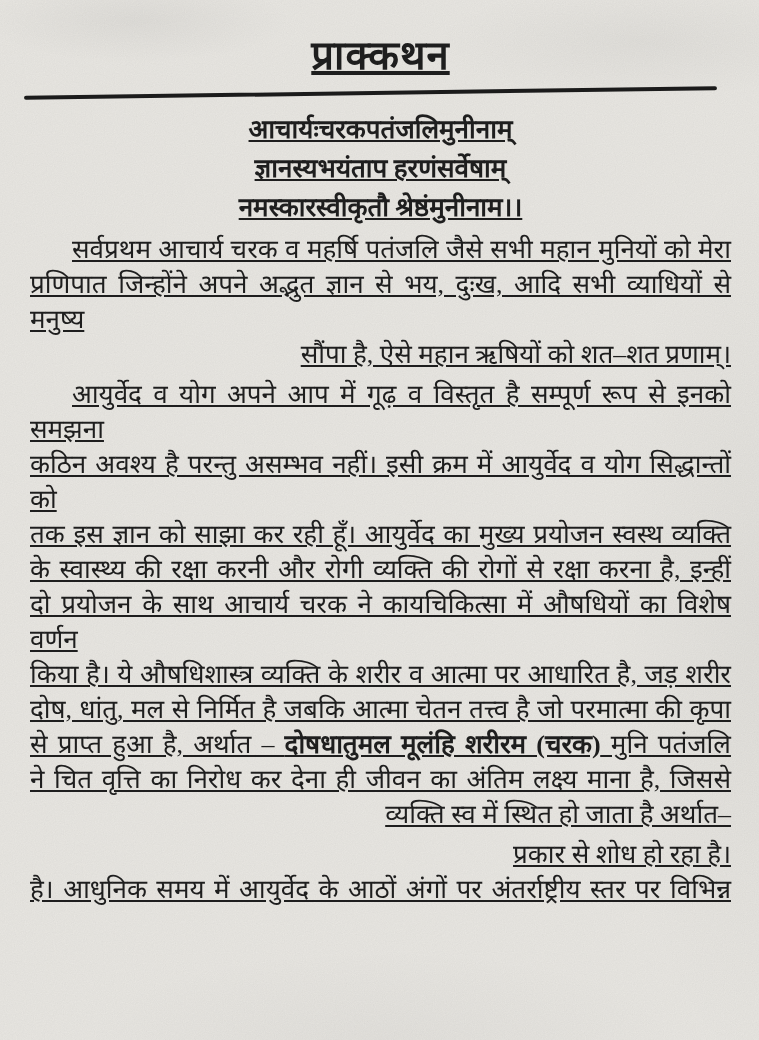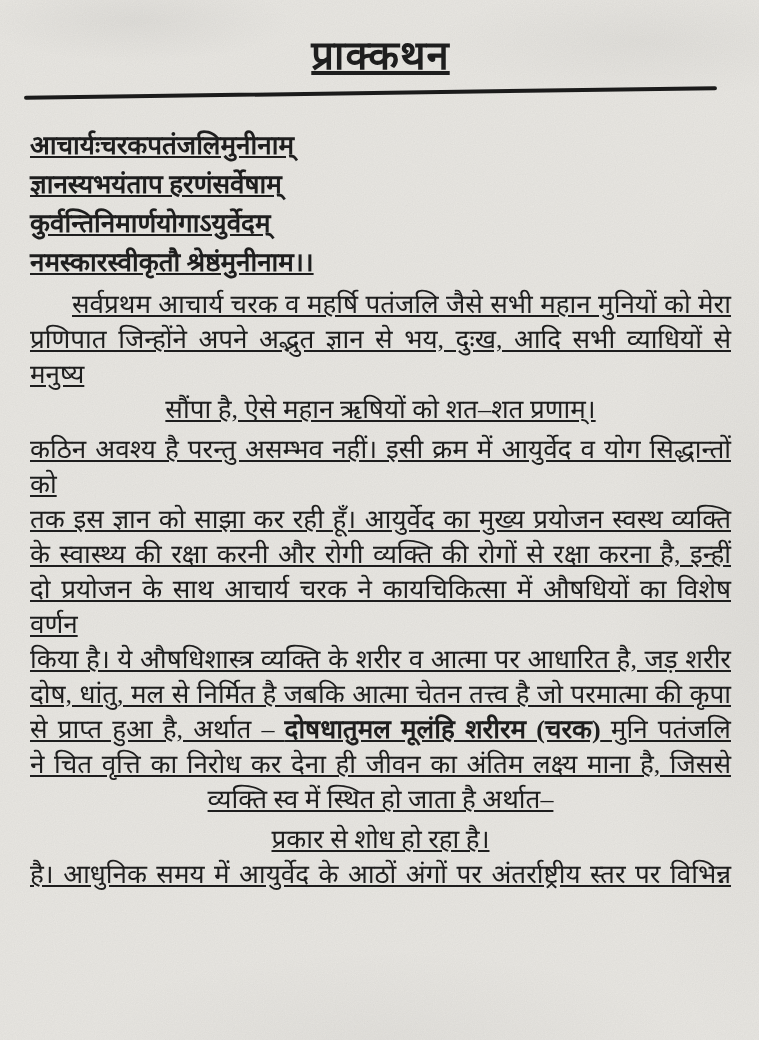--- a/index.html
+++ b/index.html
@@ -37,28 +37,29 @@
     letter-spacing: 1px;
   }
   .rule {
     height: 4px;
     background: #1b1b1b;
     margin: 9px 14px 0 -6px;
     transform: rotate(-0.8deg);
     border-radius: 2px;
   }
   .verse {
-    margin-top: 31px;
+    margin-top: 15px;
+    text-align: center;
     font-size: 26px;
     font-weight: 600;
     line-height: 39px;
   }
   .para { margin-top: 5px; font-size: 26px; line-height: 35px; }
   .para:first-of-type { margin-top: 2px; }
-  .line { text-align: center; }
+  .line { text-align: right; }
   .line.j { text-align: justify; text-align-last: justify; }
   .line.ind { text-indent: 42px; }
   .b { font-weight: 700; margin-top: 44px; }
   .sutras {
     margin: 9px 0 3px;
     padding-left: 50px;
     font-weight: 700;
     font-size: 23px;
     line-height: 41px;
   }
@@ -75,30 +76,30 @@
     <rect width="759" height="1040" filter="url(#g)" opacity="0.14"></rect>
   </svg>
 
   <div class="content">
     <h1 class="title">प्राक्कथन</h1>
     <div class="rule"></div>
 
     <div class="verse">
         <div>आचार्यःचरकपतंजलिमुनीनाम्</div>
         <div>ज्ञानस्यभयंताप हरणंसर्वेषाम्</div>
-        <div>कुर्वन्तिनिमार्णयोगाऽयुर्वेदम्</div>
         <div>नमस्कारस्वीकृतौ श्रेष्ठंमुनीनाम।।</div>
       </div>
 
     <div class="para">
         <div class="line j ind">सर्वप्रथम आचार्य चरक व महर्षि पतंजलि जैसे सभी महान मुनियों को मेरा</div>
         <div class="line j">प्रणिपात जिन्होंने अपने अद्भुत ज्ञान से भय, दुःख, आदि सभी व्याधियों से मनुष्य</div>
         <div class="line">सौंपा है, ऐसे महान ऋषियों को शत–शत प्रणाम्।</div>
       </div>
     <div class="para">
+        <div class="line j ind">आयुर्वेद व योग अपने आप में गूढ़ व विस्तृत है सम्पूर्ण रूप से इनको समझना</div>
         <div class="line j">कठिन अवश्य है परन्तु असम्भव नहीं। इसी क्रम में आयुर्वेद व योग सिद्धान्तों को</div>
         <div class="line j">तक इस ज्ञान को साझा कर रही हूँ। आयुर्वेद का मुख्य प्रयोजन स्वस्थ व्यक्ति</div>
         <div class="line j">के स्वास्थ्य की रक्षा करनी और रोगी व्यक्ति की रोगों से रक्षा करना है, इन्हीं</div>
         <div class="line j">दो प्रयोजन के साथ आचार्य चरक ने कायचिकित्सा में औषधियों का विशेष वर्णन</div>
         <div class="line j">किया है। ये औषधिशास्त्र व्यक्ति के शरीर व आत्मा पर आधारित है, जड़ शरीर</div>
         <div class="line j">दोष, धांतु, मल से निर्मित है जबकि आत्मा चेतन तत्त्व है जो परमात्मा की कृपा</div>
         <div class="line j"><span>से प्राप्त हुआ है, अर्थात – </span><span class="b">दोषधातुमल मूलंहि शरीरम (चरक)</span><span> मुनि पतंजलि</span></div>
         <div class="line j">ने चित वृत्ति का निरोध कर देना ही जीवन का अंतिम लक्ष्य माना है, जिससे</div>
         <div class="line">व्यक्ति स्व में स्थित हो जाता है अर्थात–</div>
       </div>

